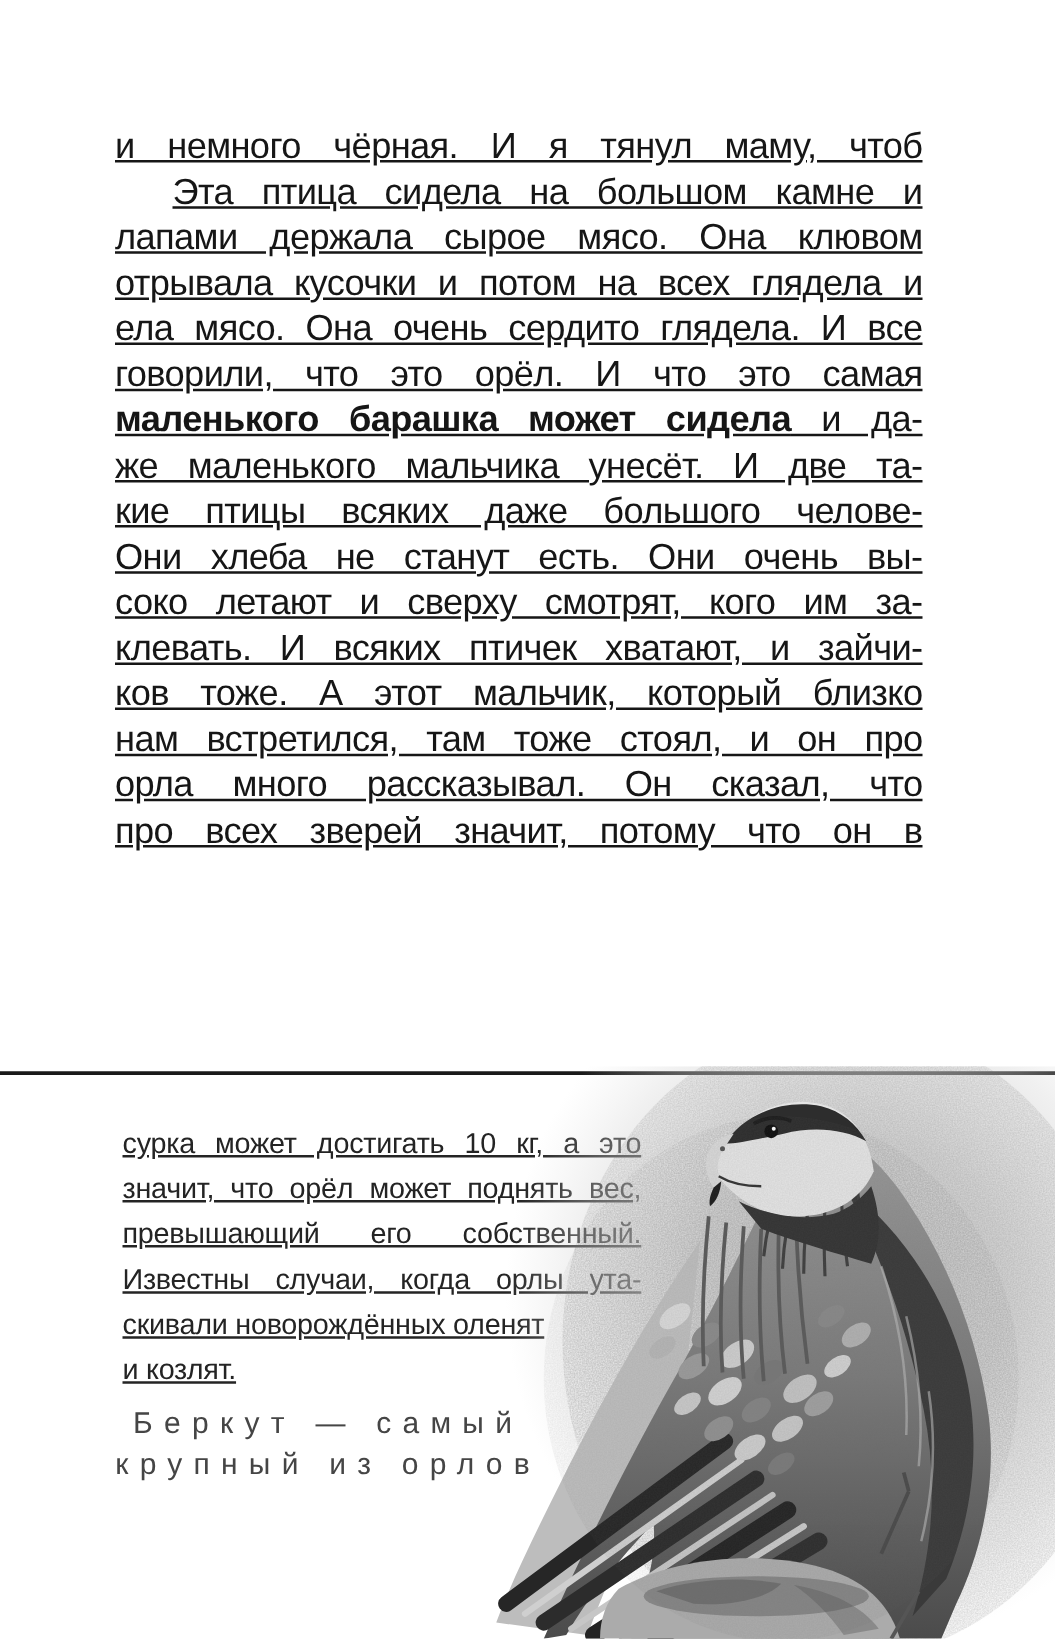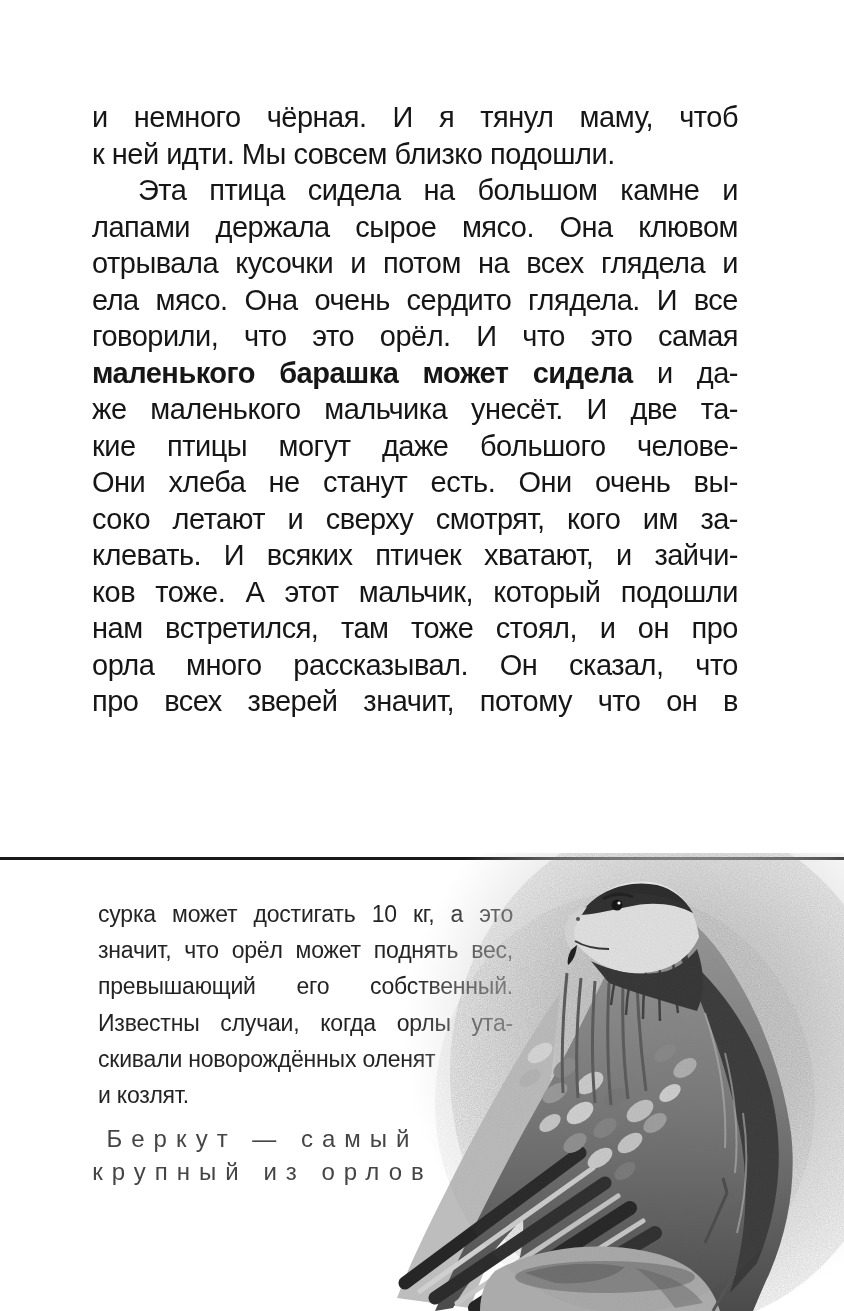--- a/index.html
+++ b/index.html
@@ -9,21 +9,21 @@
     font-family:"Liberation Sans", sans-serif;
   }
   .page { position:absolute; inset:0; background:#ffffff; }
 
   
   .story {
     position:absolute; left:92px; top:99px; width:646px;
     font-size:29px; line-height:36.5px; letter-spacing:-0.5px;
     color:#161616;
   }
-  .story-line { text-align:justify; text-align-last:justify; }
+  .story-line { text-align:justify; text-align-last:justify;text-decoration:underline; }
   .story-line.flush-last { text-align-last:left; }
   .story-line.indent { padding-left:46px; }
   .story-line .b { font-weight:bold; }
 
   
   .rule {
     position:absolute; left:0; top:849px; width:844px; height:3px;
     border:0;
   }
 
@@ -50,33 +50,32 @@
   }
   svg { display:block; }
 </style>
 </head>
 <body>
 
 <div class="page">
 
   <div class="story" style="color: rgb(22, 22, 22);">
       <div class="story-line"><span>и немного чёрная. И я тянул маму, чтоб</span></div>
-      <div class="story-line flush-last"><span>к ней идти. Мы совсем близко подошли.</span></div>
       <div class="story-line indent"><span>Эта птица сидела на большом камне и</span></div>
       <div class="story-line"><span>лапами держала сырое мясо. Она клювом</span></div>
       <div class="story-line"><span>отрывала кусочки и потом на всех глядела и</span></div>
       <div class="story-line"><span>ела мясо. Она очень сердито глядела. И все</span></div>
       <div class="story-line"><span>говорили, что это орёл. И что это самая</span></div>
       <div class="story-line"><span class="b">маленького барашка может сидела</span><span> и да-</span></div>
       <div class="story-line"><span>же маленького мальчика унесёт. И две та-</span></div>
-      <div class="story-line"><span>кие птицы могут даже большого челове-</span></div>
+      <div class="story-line"><span>кие птицы всяких даже большого челове-</span></div>
       <div class="story-line"><span>Они хлеба не станут есть. Они очень вы-</span></div>
       <div class="story-line"><span>соко летают и сверху смотрят, кого им за-</span></div>
       <div class="story-line"><span>клевать. И всяких птичек хватают, и зайчи-</span></div>
-      <div class="story-line"><span>ков тоже. А этот мальчик, который подошли</span></div>
+      <div class="story-line"><span>ков тоже. А этот мальчик, который близко</span></div>
       <div class="story-line"><span>нам встретился, там тоже стоял, и он про</span></div>
       <div class="story-line"><span>орла много рассказывал. Он сказал, что</span></div>
       <div class="story-line"><span>про всех зверей значит, потому что он в</span></div>
     </div>
 
   <hr class="rule" style="background: rgb(26, 26, 26);">
 
   <div class="footnote" style="color: rgb(36, 36, 36);">
       <div class="story-line"><span>сурка может достигать 10 кг, а это</span></div>
       <div class="story-line"><span>значит, что орёл может поднять вес,</span></div>

